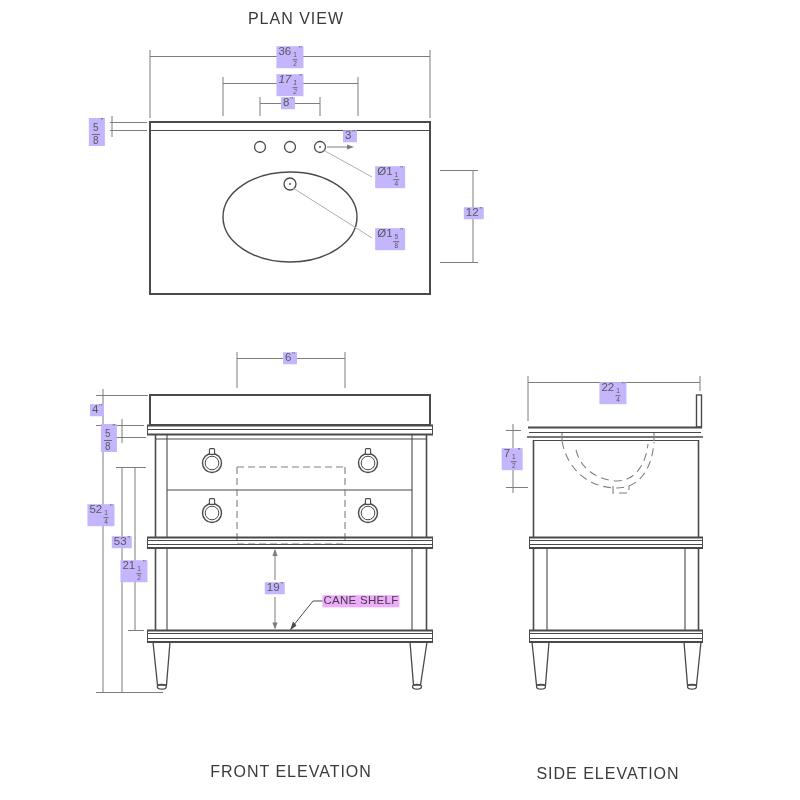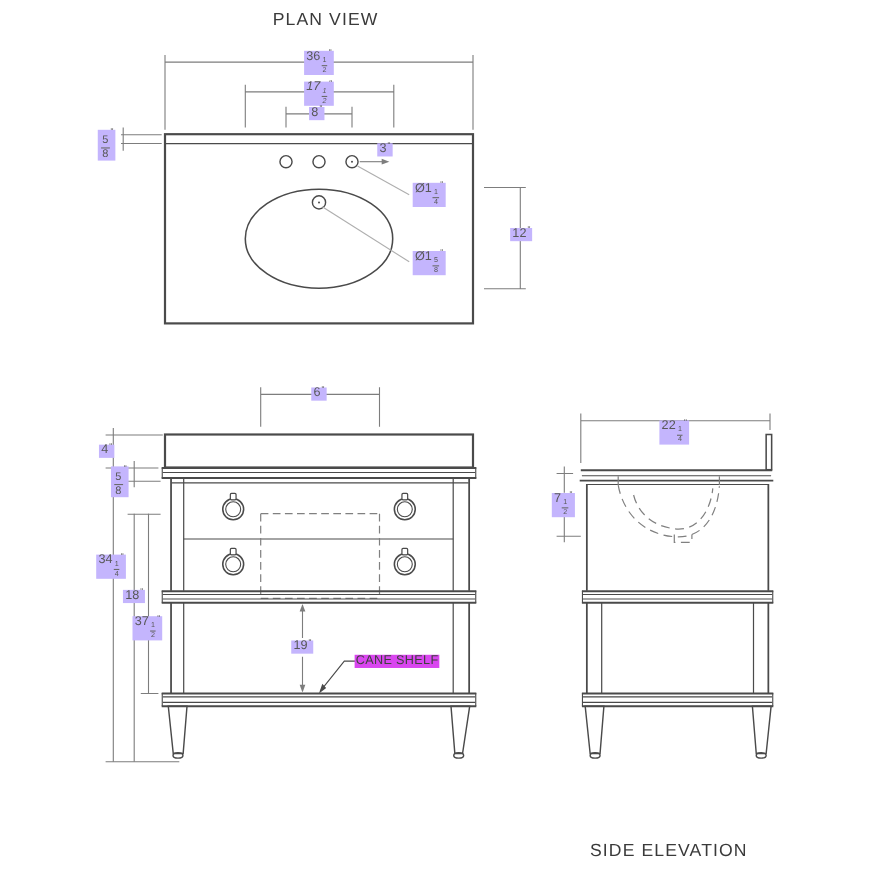--- a/index.html
+++ b/index.html
@@ -2,21 +2,21 @@
 <html><head>
 <meta charset="utf-8">
 <style>
   html,body{margin:0;padding:0;background:#fff;}
   .canvas{position:relative;width:800px;height:800px;background:#ffffff;
           font-family:"Liberation Sans",sans-serif;overflow:hidden;}
   .canvas svg{position:absolute;left:0;top:0;}
   .label{position:absolute;transform:translate(-50%,-50%);white-space:nowrap;line-height:1;}
   .title{font-size:16px;letter-spacing:1px;color:#3a3a3a;}
   .dim-label{font-size:11.5px;color:#585858;background:#c4b5fd;padding:0 2px;}
-  .note{font-size:11.5px;letter-spacing:0.3px;color:#3f3f3f;background:#d946ef;padding:0 1px;}
+  .note{font-size:11.5px;letter-spacing:0.3px;color:#3f3f3f;background:#f0abfc;padding:0 1px;}
   .frac{display:inline-flex;flex-direction:column;align-items:center;
         font-size:6.5px;line-height:1.05;vertical-align:-2px;margin-left:1px;}
   .frac .num{border-bottom:1px solid #6a6a6a;padding:0 1px .5px;}
   .frac .den{padding-top:.5px;}
   .frac-lg{font-size:10px;vertical-align:-4px;}
   .unit{font-size:7.5px;position:relative;top:-4px;margin-left:1px;}
 </style>
 </head>
 <body>
 
@@ -180,20 +180,21 @@
 
   <g fill="none" stroke="#7d7d7d" stroke-width="1">
 
     <path d="M528,421 V376 M700,391 V376 M528,382.5 H700"></path>
 
     <path d="M506,430.5 H521 M506,487.5 H528 M513,424 V448 M513,470 V493"></path>
   </g>
 </svg>
 
   <div class="label title" style="left:296px;top:19px;"><span>PLAN VIEW</span></div>
+  <div class="label title" style="left:291px;top:772px;"><span>FRONT ELEVATION</span></div>
   <div class="label title" style="left:608px;top:774px;"><span>SIDE ELEVATION</span></div>
 
   <div class="label dim-label" style="left:290px;top:57px;"><span>36</span><span class="frac">
         <span class="num">1</span>
         <span class="den">2</span>
       </span><span class="unit">"</span></div>
   <div class="label dim-label" style="left:290px;top:85px;font-style:italic;"><span>17</span><span class="frac">
         <span class="num">1</span>
         <span class="den">2</span>
       </span><span class="unit">"</span></div>
@@ -212,26 +213,26 @@
         <span class="den">8</span>
       </span><span class="unit">"</span></div>
   <div class="label dim-label" style="left:474px;top:213px;"><span>12</span><span class="unit">"</span></div>
 
   <div class="label dim-label" style="left:290px;top:358px;"><span>6</span><span class="unit">"</span></div>
   <div class="label dim-label" style="left:97px;top:410px;"><span>4</span><span class="unit">"</span></div>
   <div class="label dim-label" style="left:109px;top:438px;"><span class="frac frac-lg">
         <span class="num">5</span>
         <span class="den">8</span>
       </span><span class="unit">"</span></div>
-  <div class="label dim-label" style="left:101px;top:515px;"><span>34</span><span class="frac">
+  <div class="label dim-label" style="left:101px;top:515px;"><span>52</span><span class="frac">
         <span class="num">1</span>
         <span class="den">4</span>
       </span><span class="unit">"</span></div>
-  <div class="label dim-label" style="left:122px;top:542px;"><span>18</span><span class="unit">"</span></div>
-  <div class="label dim-label" style="left:134px;top:571px;"><span>37</span><span class="frac">
+  <div class="label dim-label" style="left:122px;top:542px;"><span>53</span><span class="unit">"</span></div>
+  <div class="label dim-label" style="left:134px;top:571px;"><span>21</span><span class="frac">
         <span class="num">1</span>
         <span class="den">2</span>
       </span><span class="unit">"</span></div>
   <div class="label dim-label" style="left:275px;top:588px;"><span>19</span><span class="unit">"</span></div>
   <div class="label note" style="left:361px;top:601px;"><span>CANE SHELF</span></div>
 
   <div class="label dim-label" style="left:613px;top:382px;margin-top:11px;"><span>22</span><span class="frac">
         <span class="num">1</span>
         <span class="den">4</span>
       </span><span class="unit">"</span></div>

